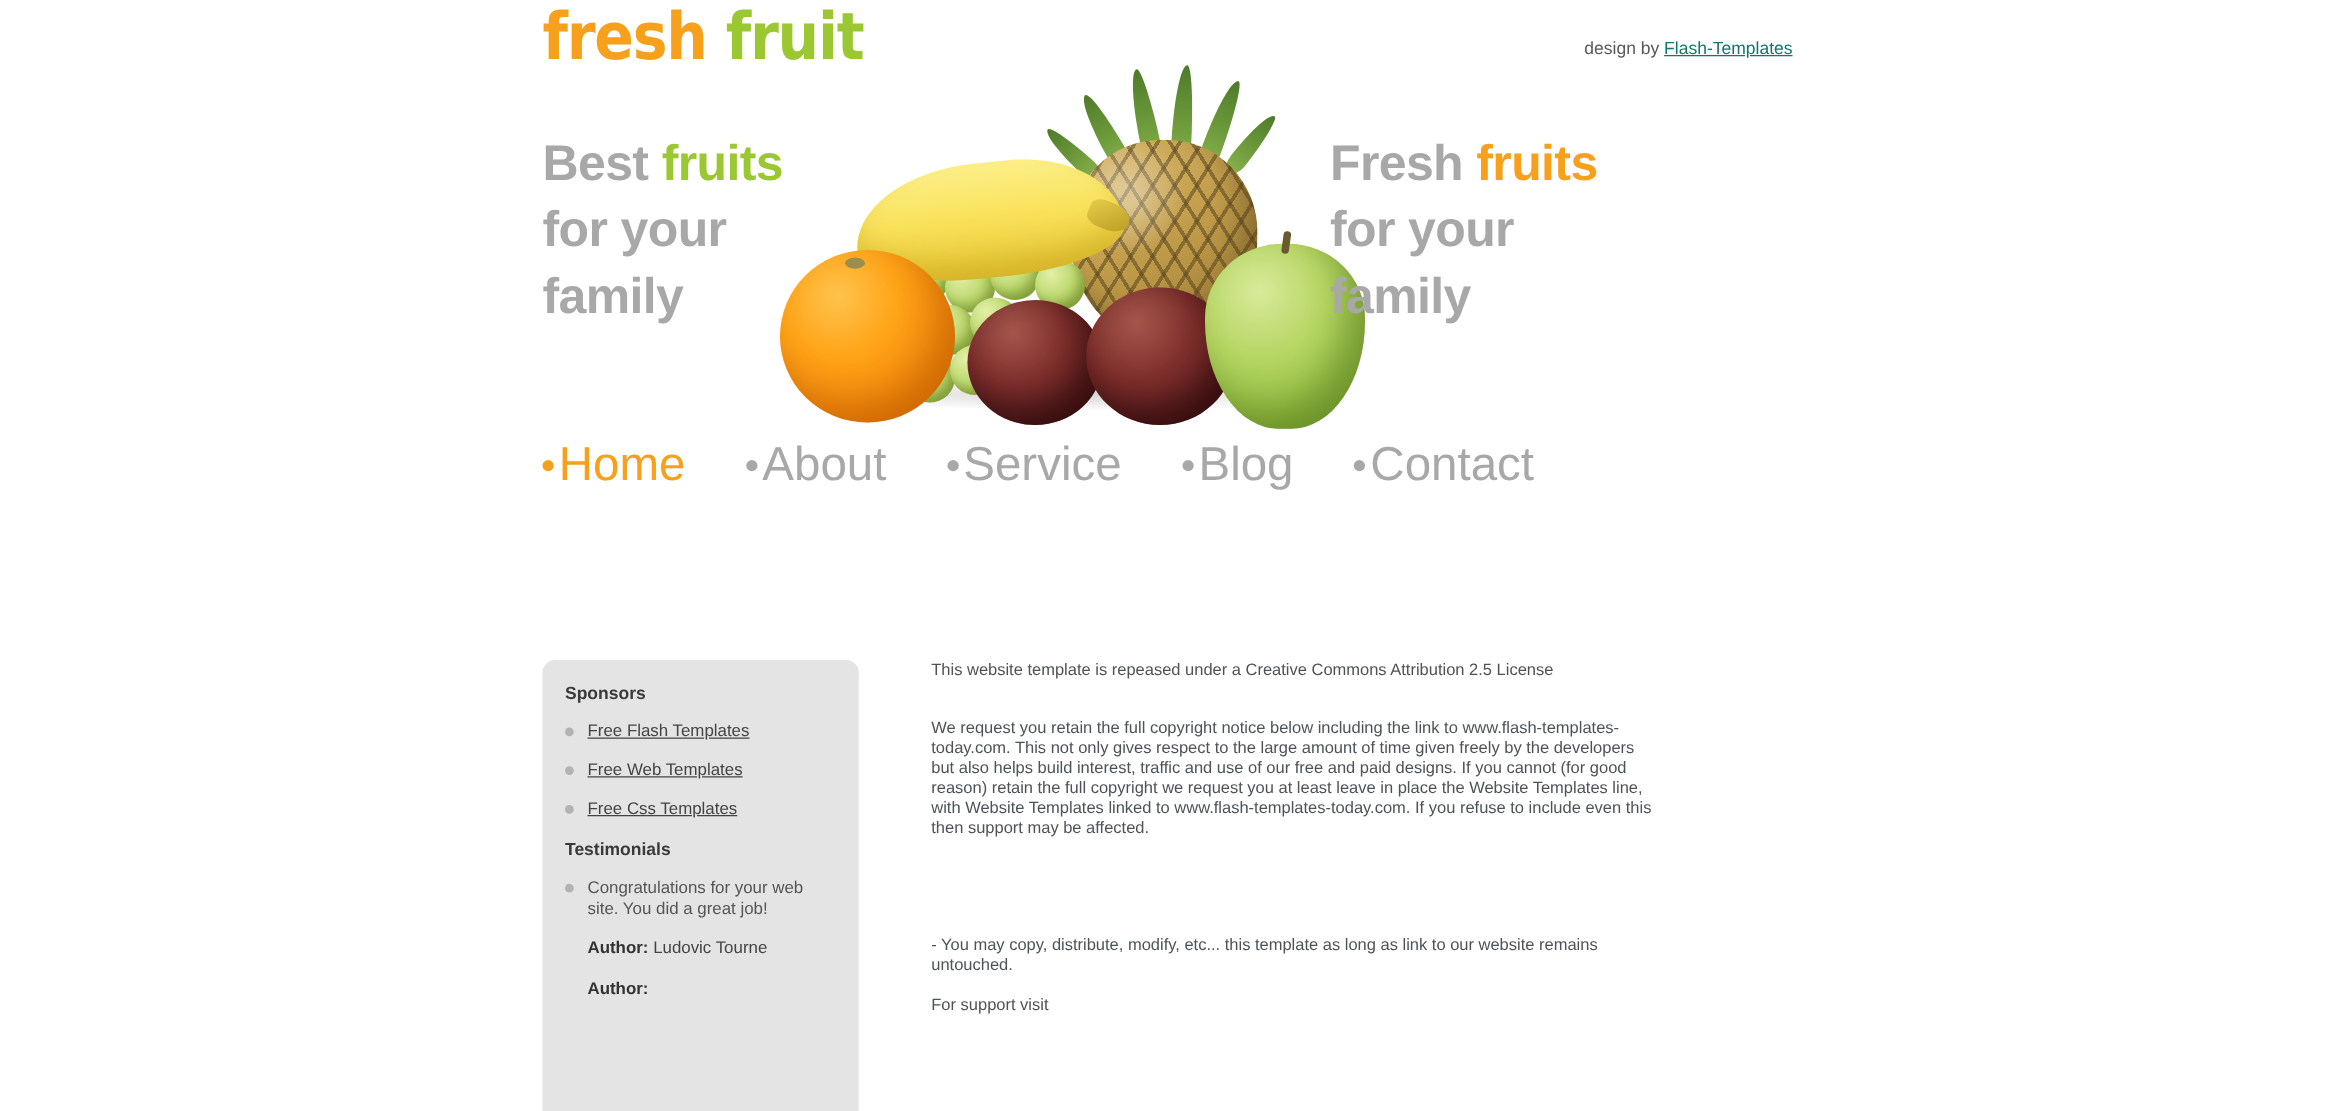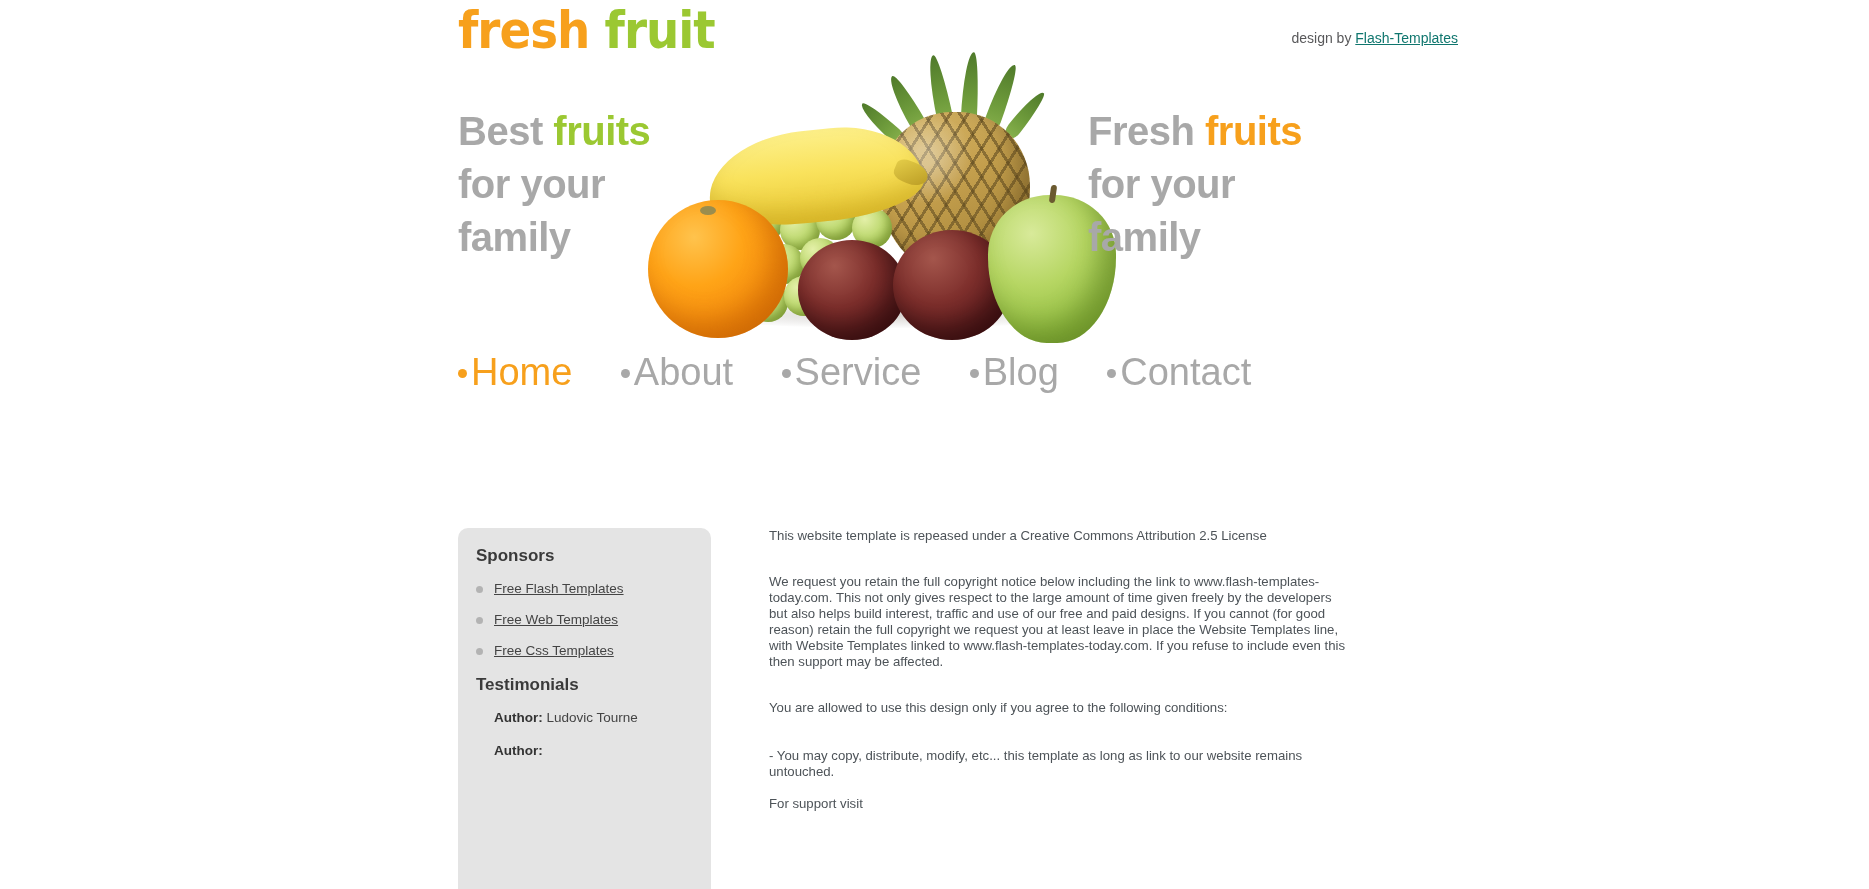--- a/index.html
+++ b/index.html
@@ -15,21 +15,21 @@
   #page {
     position: relative;
     width: 1869px;
     height: 889px;
     background: #ffffff;
   }
 
   
   .wrap {
     position: absolute;
-    left: 458px;
+    left: 434px;
     top: 0;
     width: 1000px;
     height: 889px;
   }
 
   
   .logo {
     position: absolute;
     left: 0px;
     top: 2px;
@@ -222,21 +222,21 @@
     left: 0px;
     top: 528px;
     width: 253px;
     min-height: 361px;
     background: #e4e4e4;
     border-radius: 10px 10px 0 0;
     padding: 18px 18px 20px 18px;
   }
   .sidebar h3 {
     margin: 0 0 14px 0;
-    font-size: 17px;
+    font-size: 14px;
     color: #3a3a3a;
     font-weight: bold;
   }
   .sidebar h3.second { margin-top: 16px; }
   .slist { list-style: none; margin: 0 0 0 0; padding: 0; }
   .slist li {
     position: relative;
     padding-left: 18px;
     margin-bottom: 14px;
     font-size: 13.5px;
@@ -351,35 +351,38 @@
 
     <div class="sidebar">
       <h3>Sponsors</h3>
       <ul class="slist">
         <li><a href="#">Free Flash Templates</a></li>
         <li><a href="#">Free Web Templates</a></li>
         <li><a href="#">Free Css Templates</a></li>
       </ul>
 
       <h3 class="second">Testimonials</h3>
+      <ul class="slist">
+        <li class="tm-item">Congratulations for your web site. You did a great job!</li>
+      </ul>
       <div class="tm-author">
         <b>Author:</b>
         <span>Ludovic Tourne</span>
       </div>
       <div class="tm-author">
         <b>Author:</b>
         <span></span>
       </div>
     </div>
 
     <div class="content">
       <p>This website template is repeased under a Creative Commons Attribution 2.5 License</p>
       <p>We request you retain the full copyright notice below including the link to www.flash-templates-today.com. This not only gives respect to the large amount of time given freely by the developers but also helps build interest, traffic and use of our free and paid designs. If you cannot (for good reason) retain the full copyright we request you at least leave in place the Website Templates line, with Website Templates linked to www.flash-templates-today.com. If you refuse to include even this then support may be affected.</p>
       <p class="tight">
-        <span>You are allowed to use this design only if you agree to the following conditions:</span><br>
+        <br>
         <br>
         <br>
         <span>- You may copy, distribute, modify, etc... this template as long as link to our website remains untouched.</span>
       </p>
       <p>For support visit</p>
     </div>
 
   </div>
 </div>
 

